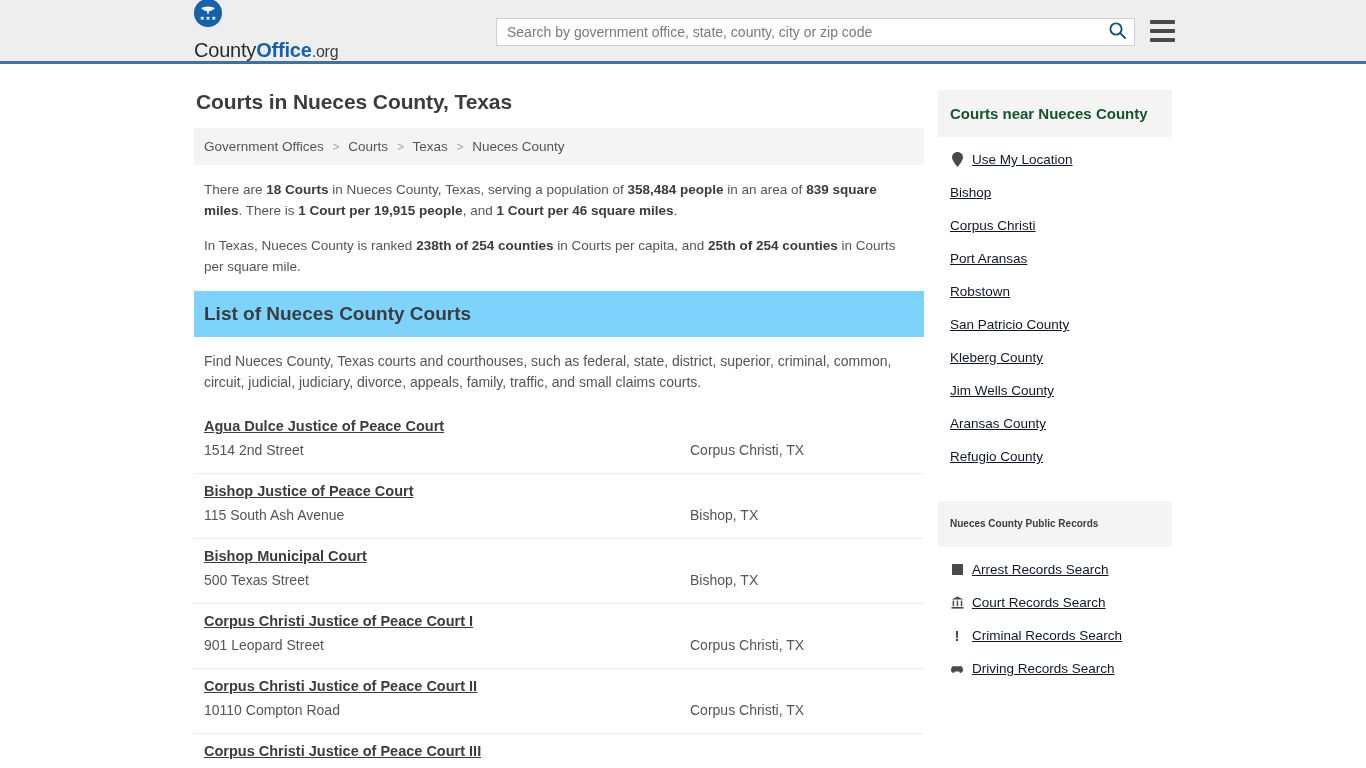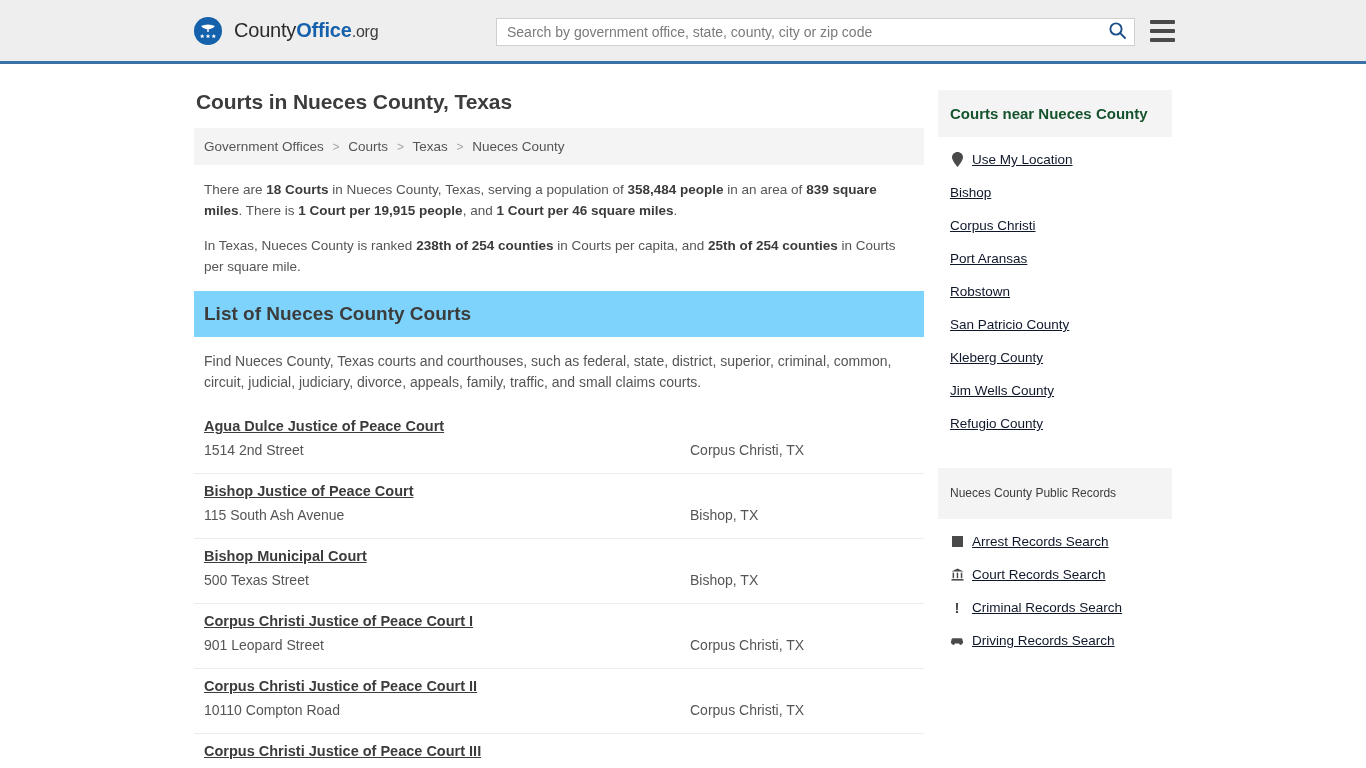--- a/index.html
+++ b/index.html
@@ -16,24 +16,25 @@
   .site-header {
     height: 64px;
     background: #eeeeee;
     border-bottom: 3px solid #3a72a8;
     display: flex;
     align-items: center;
     position: relative;
   }
   .brand {
     display: flex;
-    align-items: center;
+    align-items: flex-start;
     margin-left: 194px;
     gap: 12px;
     text-decoration: none;
+    flex-direction: column;
   }
   .brand-mark {
     width: 28px; height: 28px;
     border-radius: 50%;
     background: #1561ab;
     position: relative;
     flex: 0 0 auto;
     display: flex;
     align-items: center;
     justify-content: center;
@@ -204,24 +205,24 @@
     display: inline-flex;
     align-items: center;
     justify-content: center;
     flex: 0 0 14px;
     color: #4a4a4a;
   }
   .records-block { margin-top: 18px; }
   .records-head {
     background: #f4f4f4;
     padding: 12px 12px;
-    font-size: 12px;
-    font-weight: normal;
+    font-size: 10px;
+    font-weight: bold;
     color: #3c3c3c;
-    line-height: 27px;
+    line-height: 22px;
   }
   .sq-icon {
     width: 11px; height: 11px; background: #4a4a4a; display: inline-block;
   }
   .excl {
     font-weight: bold; font-size: 15px; line-height: 1; color: #4a4a4a;
   }
 </style>
 </head>
 <body>
@@ -356,20 +357,23 @@
           <div class="side-item">
             <a href="#">San Patricio County</a>
           </div>
           <div class="side-item">
             <a href="#">Kleberg County</a>
           </div>
           <div class="side-item">
             <a href="#">Jim Wells County</a>
           </div>
           <div class="side-item">
+            <a href="#">Aransas County</a>
+          </div>
+          <div class="side-item">
             <a href="#">Refugio County</a>
           </div>
         </div>
       </div>
 
       <div class="records-block">
         <div class="records-head">Nueces County Public Records</div>
         <div class="side-list">
           <div class="side-item">
             <span class="side-icon">

